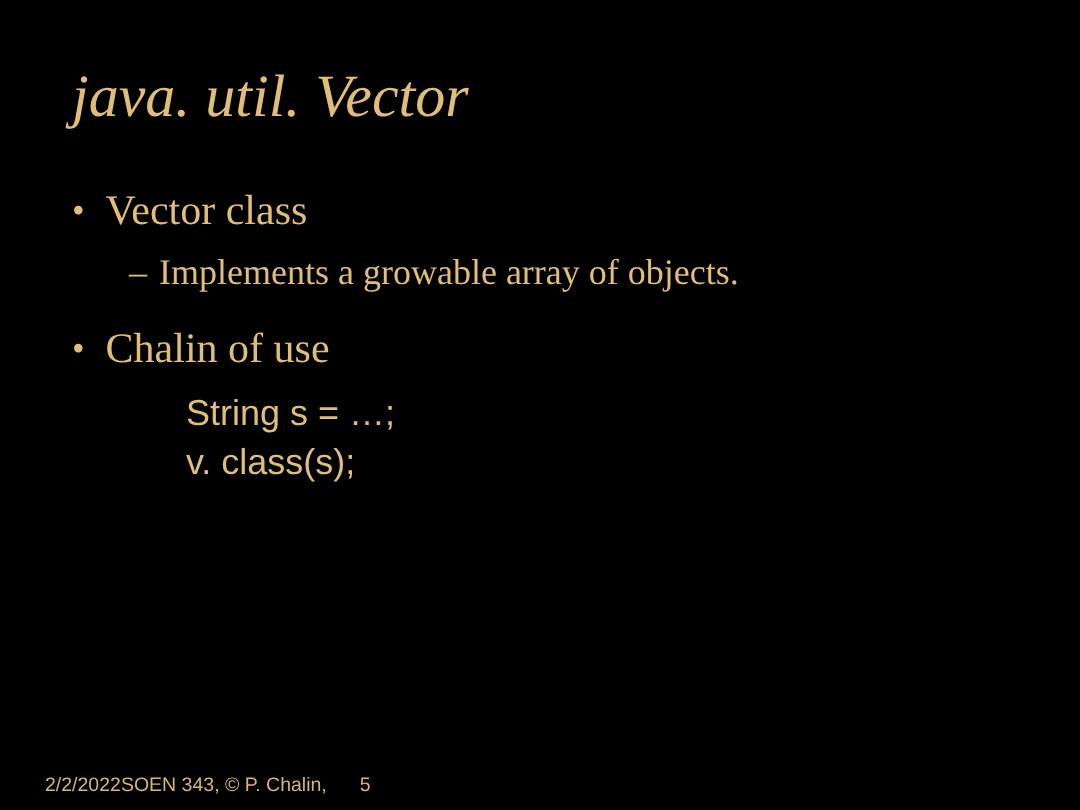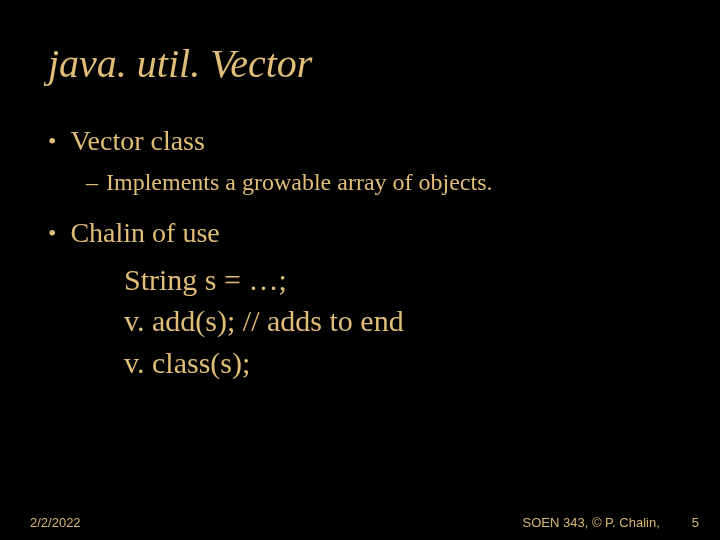--- a/index.html
+++ b/index.html
@@ -47,44 +47,43 @@
     display: flex;
     align-items: flex-start;
     font-size: 24px;
     margin: 2px 0 16px 38px;
     line-height: 1.3;
   }
   .sub-dash {
     margin: 0 8px 0 0;
   }
   .code-block {
-    font-family: Liberation Serif, serif;
-    font-size: 30px;
+    font-family: Liberation Sans, sans-serif;
+    font-size: 24px;
     margin: 0 0 0 76px;
     line-height: 1.38;
   }
   .code-line {
     white-space: pre;
   }
   .footer {
     position: absolute;
     bottom: 10px;
     left: 0;
     right: 0;
     display: flex;
-    justify-content: space-between;
     align-items: baseline;
-    padding: 0 21px 0 30px;
+    padding: 0 50px 0 30px;
     font-size: 13px;
     font-family: Arial, sans-serif;
     color: #d6b670;
   }
   .footer-right {
     display: flex;
-    gap: 32px;
+    gap: 22px;
   }
 </style>
 </head>
 <body>
 
 <div class="slide">
 
   <h1 class="title">java. util. Vector</h1>
 
   <ul class="bullet-list">
@@ -97,21 +96,20 @@
       <span class="sub-dash">–</span>
       <span>Implements a growable array of objects.</span>
     </div>
 
     <li class="bullet-item">
       <span class="bullet-dot">•</span>
       <span>Chalin of use</span>
     </li>
     <div class="code-block">
       <div class="code-line">String s = …;</div>
-      <div class="code-line">v. add(s); // adds to end</div>
       <div class="code-line">v. class(s);</div>
     </div>
 
   </ul>
 
   <div class="footer">
     <span>2/2/2022</span>
     <div class="footer-right">
       <span>SOEN 343, © P. Chalin,</span>
       <span>5</span>

